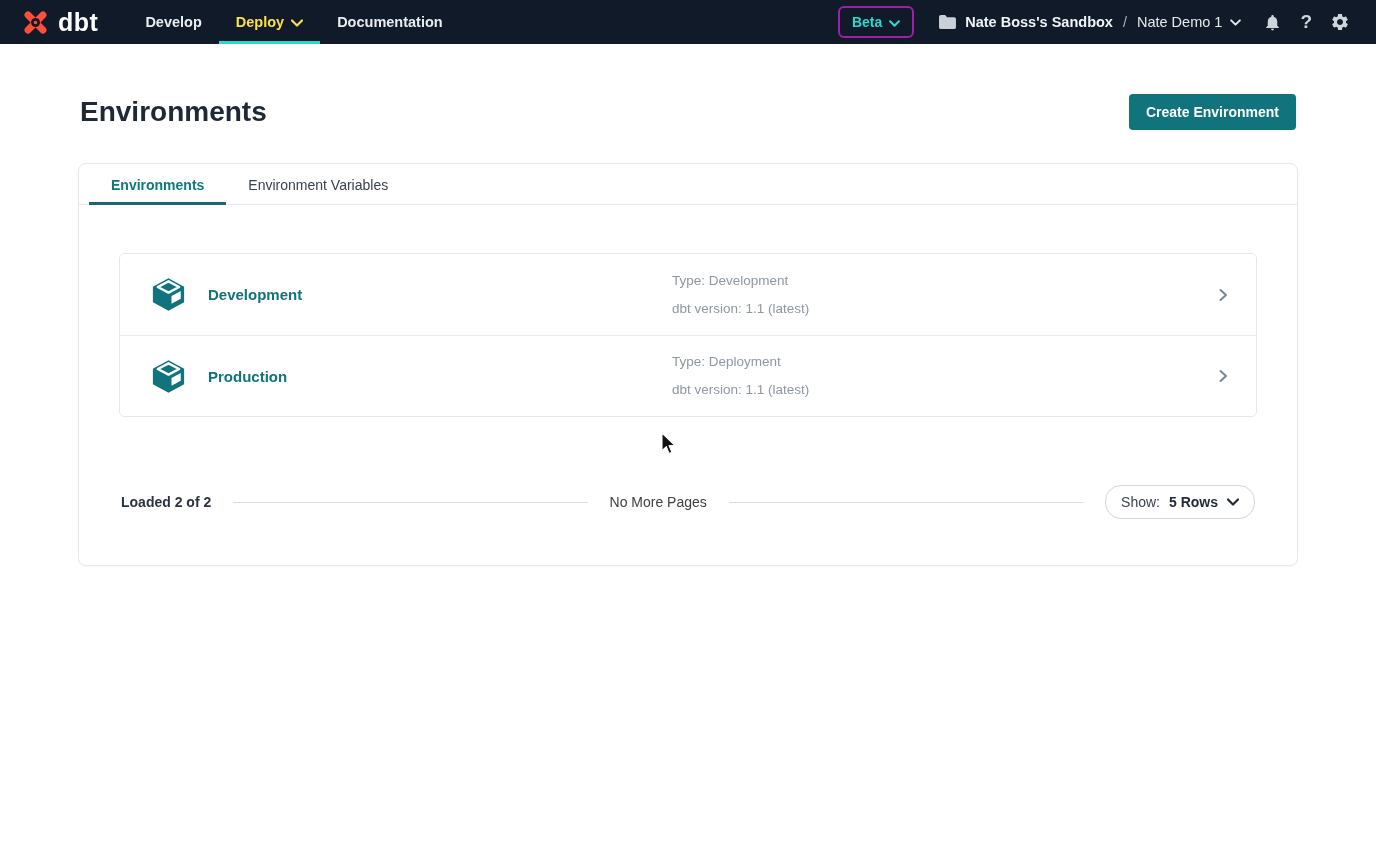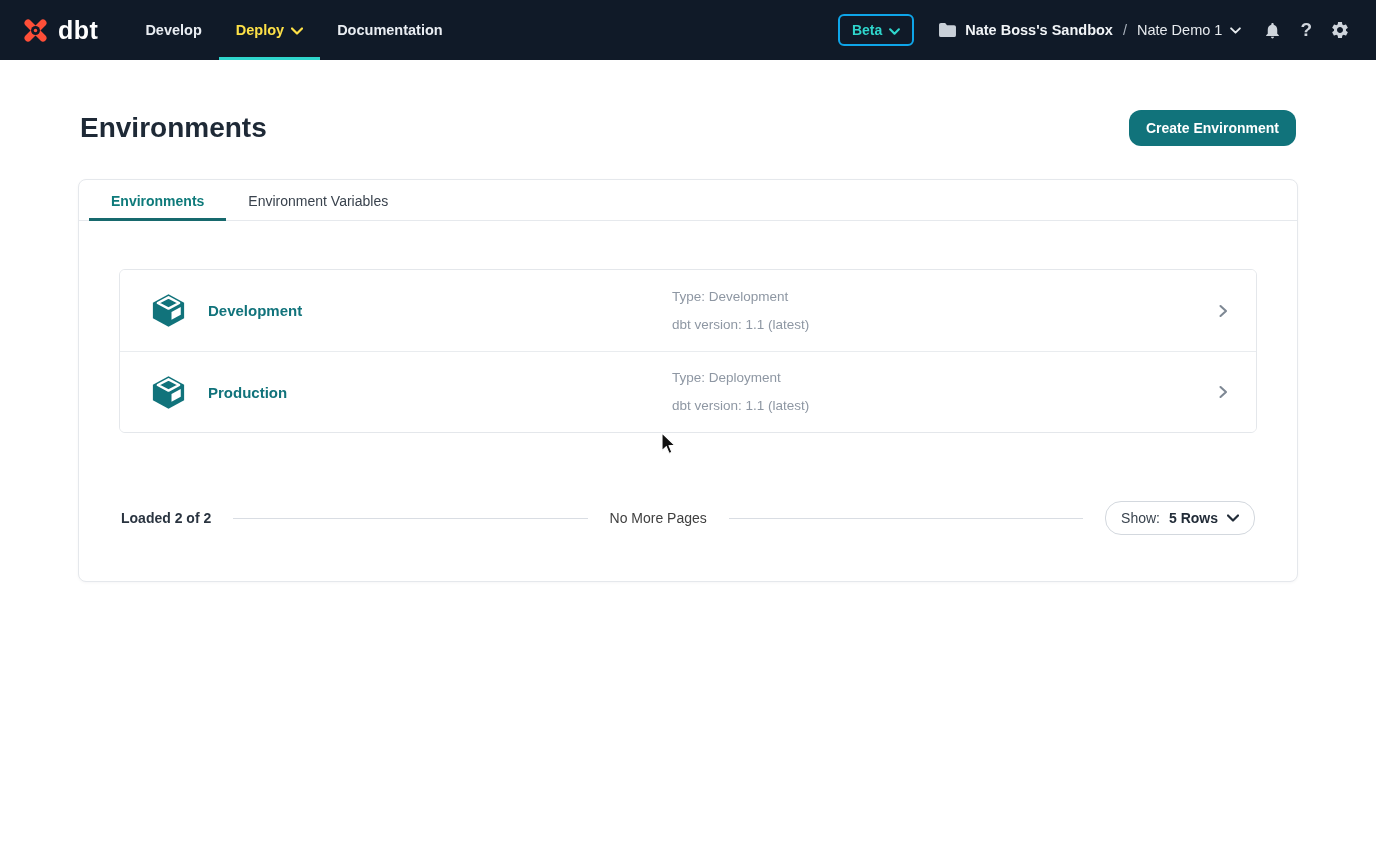--- a/index.html
+++ b/index.html
@@ -7,21 +7,21 @@
   body {
     font-family: "Liberation Sans", "DejaVu Sans", sans-serif;
     background: #ffffff;
     color: #1e2936;
     position: relative;
     overflow: hidden;
   }
 
   
   .topbar {
-    height: 60px;
+    height: 44px;
     background: #101a28;
     display: flex;
     align-items: stretch;
     padding-left: 20px;
     position: relative;
   }
   .brand {
     display: flex;
     align-items: center;
     gap: 7px;
@@ -59,21 +59,21 @@
     margin-left: auto;
     display: flex;
     align-items: center;
     gap: 14px;
     padding-right: 24px;
   }
   .beta-btn {
     display: flex;
     align-items: center;
     gap: 7px;
-    border: 2px solid #0ea5e9;
+    border: 2px solid #a21caf;
     color: #2fd6cd;
     background: transparent;
     font-family: inherit;
     font-weight: 700;
     font-size: 14px;
     padding: 6px 12px;
     border-radius: 6px;
     cursor: pointer;
     margin-right: 10px;
   }
@@ -102,21 +102,21 @@
   }
   .page-title { font-size: 28px; font-weight: 700; color: #1e2936; }
   .primary-btn {
     background: #11737b;
     color: #ffffff;
     border: none;
     font-family: inherit;
     font-size: 14px;
     font-weight: 700;
     padding: 10px 17px;
-    border-radius: 12px;
+    border-radius: 4px;
     cursor: pointer;
   }
 
   
   .card {
     margin-top: 33px;
     background: #fff;
     border: 1px solid #e5e8ec;
     border-radius: 8px;
     box-shadow: 0 1px 3px rgba(20,30,40,0.04);

